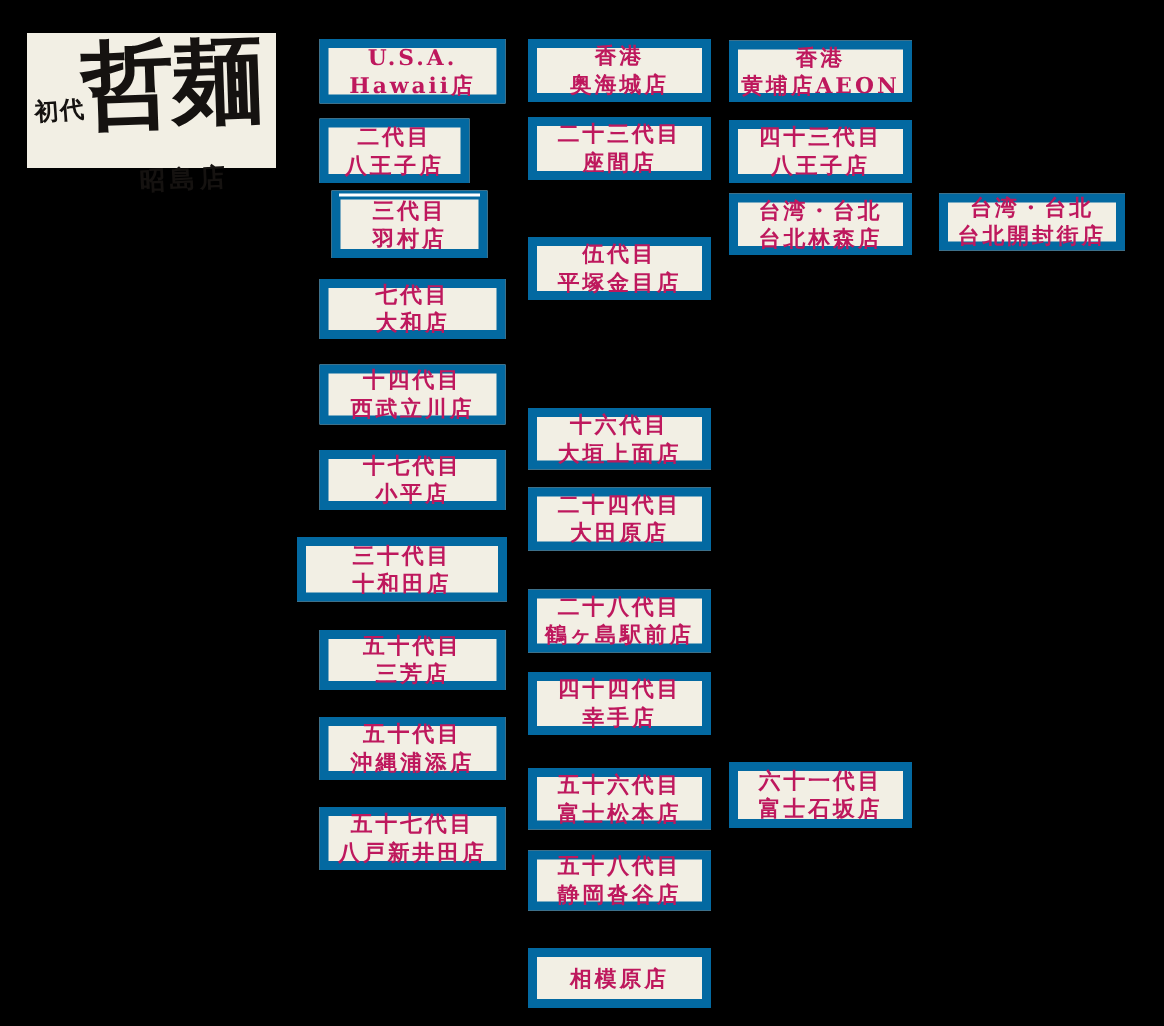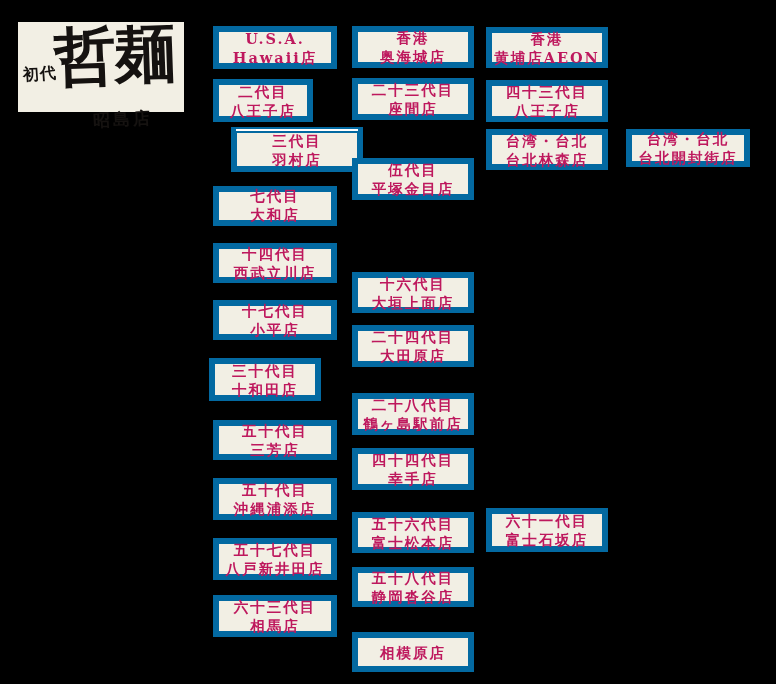--- a/index.html
+++ b/index.html
@@ -101,56 +101,52 @@
   </div>
   <div class="column">
       <div class="store-box" style="left: 213px; top: 26px; width: 124px; height: 43px;">
         <div class="store-line">U.S.A.</div>
         <div class="store-line">Hawaii店</div>
       </div>
       <div class="store-box" style="left: 213px; top: 79px; width: 100px; height: 43px;">
         <div class="store-line">二代目</div>
         <div class="store-line">八王子店</div>
       </div>
-      <div class="store-box top-line" style="left: 231px; top: 127px; width: 132px; height: 45px;">
+      <div class="store-box top-line" style="left: 221px; top: 127px; width: 104px; height: 45px;">
         <div class="store-line">三代目</div>
         <div class="store-line">羽村店</div>
       </div>
-      <div class="store-box" style="left: 213px; top: 186px; width: 124px; height: 40px; font-family: Liberation Serif, serif;">
+      <div class="store-box" style="left: 213px; top: 186px; width: 124px; height: 40px;">
         <div class="store-line">七代目</div>
         <div class="store-line">大和店</div>
       </div>
       <div class="store-box" style="left: 213px; top: 243px; width: 124px; height: 40px;">
         <div class="store-line">十四代目</div>
         <div class="store-line">西武立川店</div>
       </div>
       <div class="store-box" style="left: 213px; top: 300px; width: 124px; height: 40px;">
         <div class="store-line">十七代目</div>
         <div class="store-line">小平店</div>
       </div>
-      <div class="store-box" style="left: 209px; top: 358px; width: 112px; height: 43px; align-items: center;">
+      <div class="store-box" style="left: 198px; top: 358px; width: 140px; height: 43px; align-items: center;">
         <div class="store-line">三十代目</div>
         <div class="store-line">十和田店</div>
       </div>
       <div class="store-box" style="left: 213px; top: 420px; width: 124px; height: 40px;">
         <div class="store-line">五十代目</div>
         <div class="store-line">三芳店</div>
       </div>
       <div class="store-box" style="left: 213px; top: 478px; width: 124px; height: 42px;">
         <div class="store-line">五十代目</div>
         <div class="store-line">沖縄浦添店</div>
       </div>
       <div class="store-box" style="left: 213px; top: 538px; width: 124px; height: 42px;">
         <div class="store-line">五十七代目</div>
         <div class="store-line">八戸新井田店</div>
       </div>
-      <div class="store-box" style="left: 213px; top: 595px; width: 124px; height: 42px;">
-        <div class="store-line">六十三代目</div>
-        <div class="store-line">相馬店</div>
-      </div>
     </div>
   <div class="column">
       <div class="store-box" style="left: 352px; top: 26px; width: 122px; height: 42px;">
         <div class="store-line">香港</div>
         <div class="store-line">奥海城店</div>
       </div>
       <div class="store-box" style="left: 352px; top: 78px; width: 122px; height: 42px;">
         <div class="store-line">二十三代目</div>
         <div class="store-line">座間店</div>
       </div>

